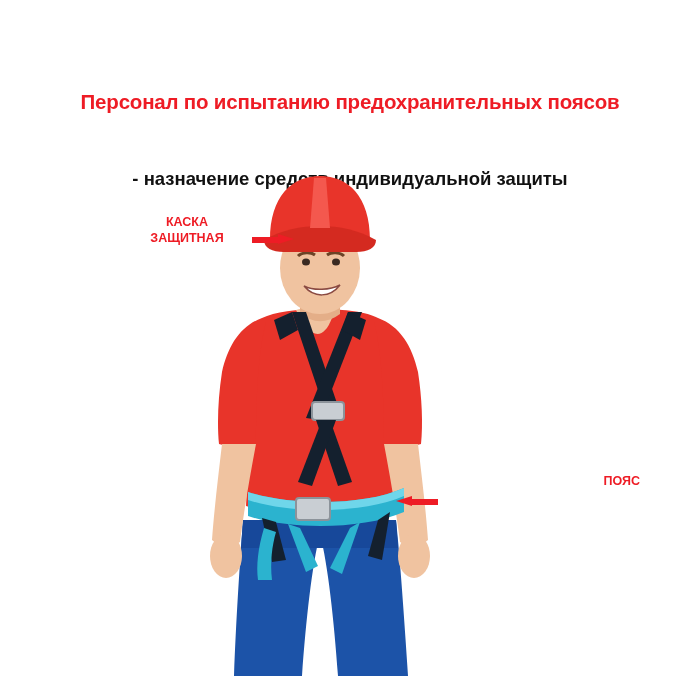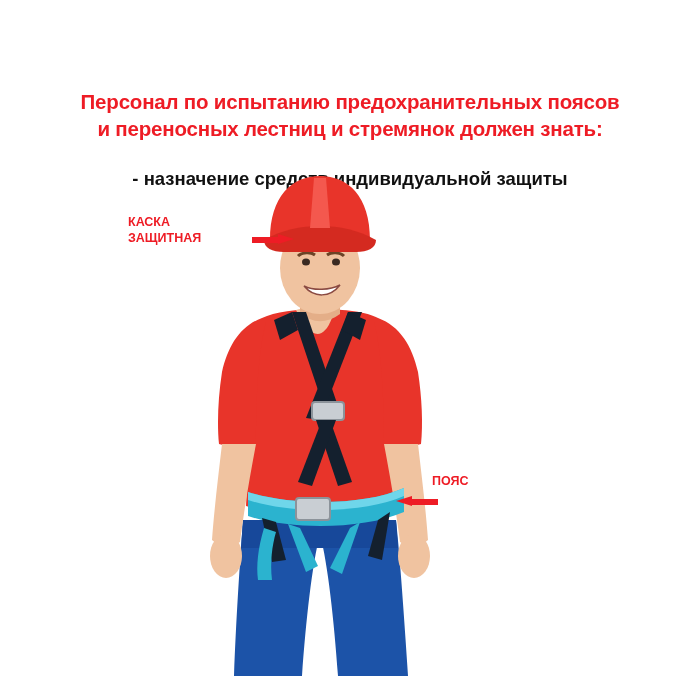--- a/index.html
+++ b/index.html
@@ -51,27 +51,27 @@
     position: absolute;
     color: #ee1c25;
     font-weight: bold;
     font-size: 12.5px;
     line-height: 16px;
   }
   .callout-helmet {
     left: 128px;
     top: 214px;
     width: 118px;
-    text-align: left;
+    text-align: center;
   }
   .callout-belt {
-    left: 432px;
+    left: 454px;
     top: 473px;
     width: 186px;
-    text-align: left;
+    text-align: right;
   }
 
   
   .arrow {
     position: absolute;
     height: 11px;
   }
   .arrow .shaft {
     position: absolute;
     top: 3px;
@@ -104,21 +104,20 @@
     height: 700px;
   }
 </style>
 </head>
 <body>
 
 <div id="slide">
 
   <div class="title-block">
     <div class="title-line">Персонал по испытанию предохранительных поясов</div>
-    <div class="title-line">и переносных лестниц и стремянок должен знать:</div>
   </div>
 
   <div class="subtitle">- назначение  средств индивидуальной защиты</div>
 
   <svg id="figure" viewBox="0 0 700 700">
 
     <path d="M243 520 C240 560 236 620 234 676 L302 676 C306 620 312 565 320 534 C328 565 334 620 338 676 L408 676 C404 616 400 558 396 520 Z" fill="#1c53a8"></path>
     <path d="M243 520 L396 520 L398 548 L241 548 Z" fill="#17489a"></path>
 
     <path d="M262 318 C255 370 249 440 246 506 C290 520 352 520 396 506 C392 440 386 370 378 318 C356 306 286 306 262 318 Z" fill="#e8342a"></path>

